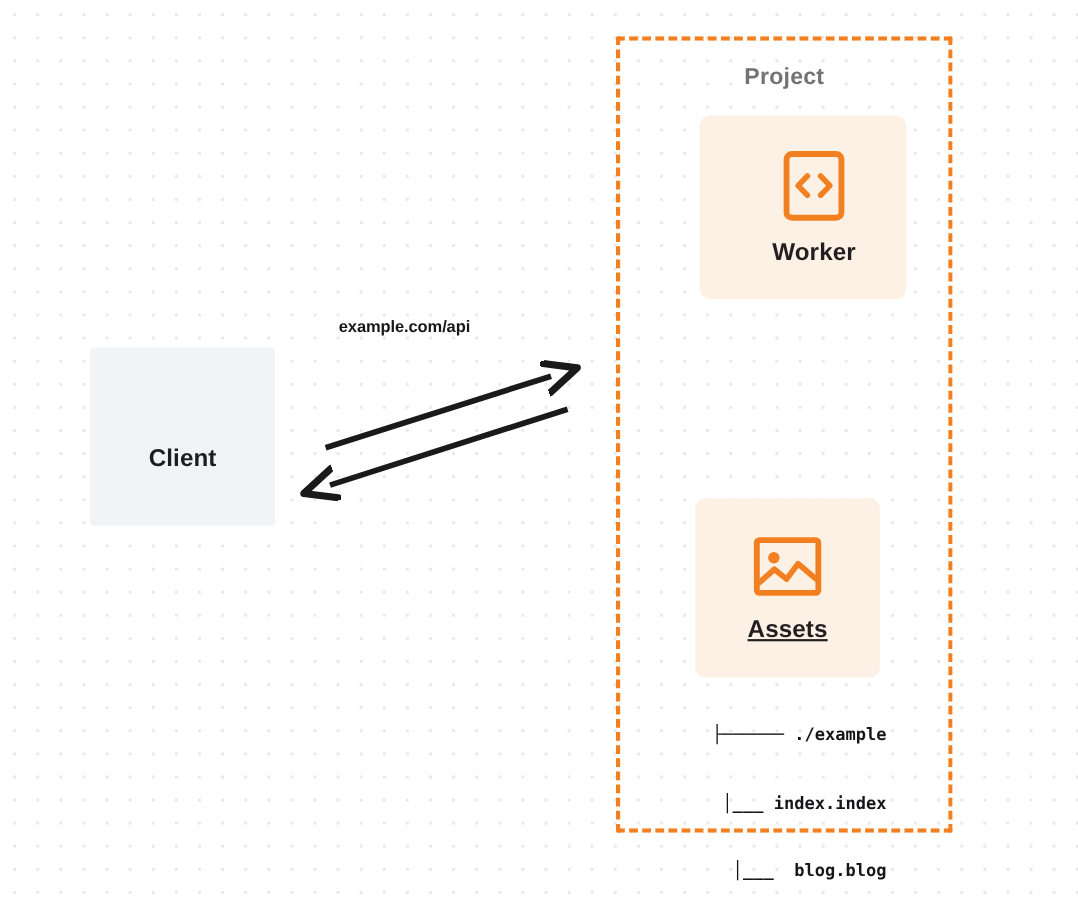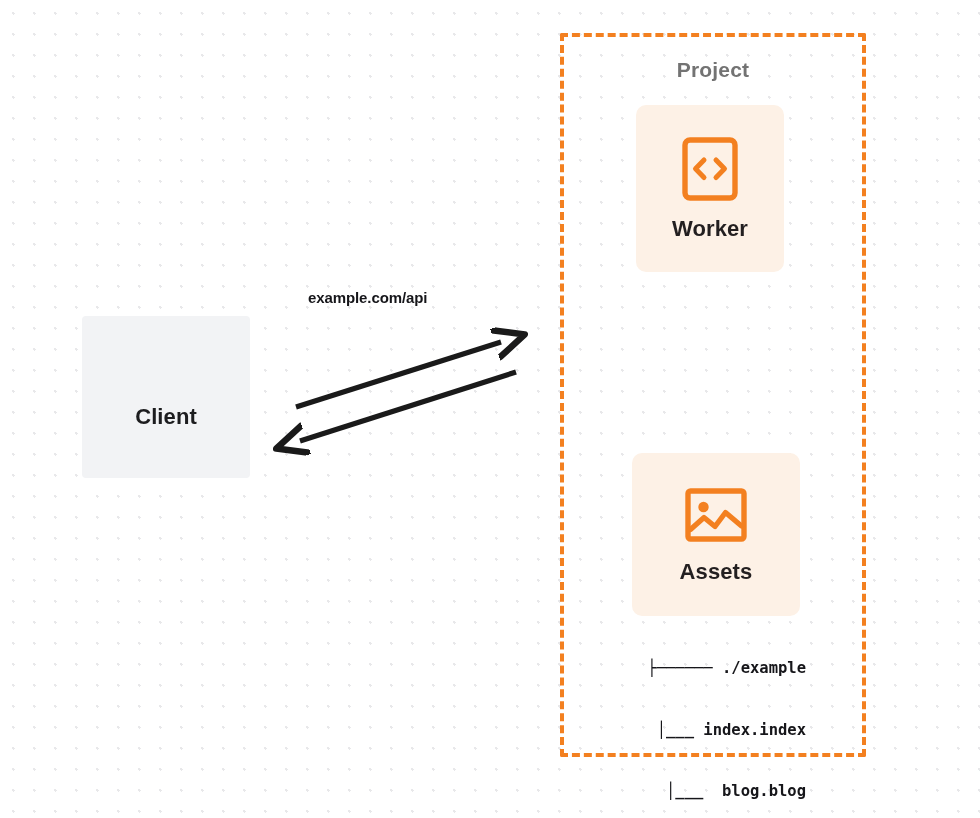--- a/index.html
+++ b/index.html
@@ -91,22 +91,23 @@
     background: #fdf1e6;
     border-radius: 10px;
     display: flex;
     flex-direction: column;
     align-items: center;
     justify-content: center;
   }
   .card-worker {
     left: 632px;
     top: 101px;
-    width: 148px;
+    width: 168px;
     height: 167px;
+    padding-left: 20px;
   }
   .card-assets {
     left: 628px;
     top: 449px;
     width: 168px;
     height: 163px;
   }
   .card-icon {
     width: 62px;
     height: 66px;
@@ -118,20 +119,21 @@
     height: 60px;
   }
   .card-label {
     margin-top: 14px;
     font-size: 22px;
     font-weight: bold;
     color: #231f20;
     letter-spacing: 0.1px;
   }
   .card-assets .card-label {
+    text-decoration: underline;
   }
 
   
   .file-tree {
     position: absolute;
     left: 606px;
     top: 617px;
     width: 200px;
     font-family: "DejaVu Sans Mono", "Liberation Mono", monospace;
     font-size: 15.5px;

